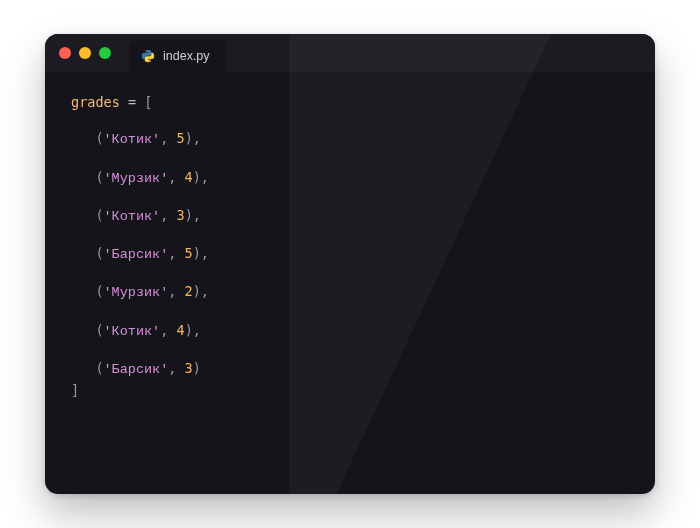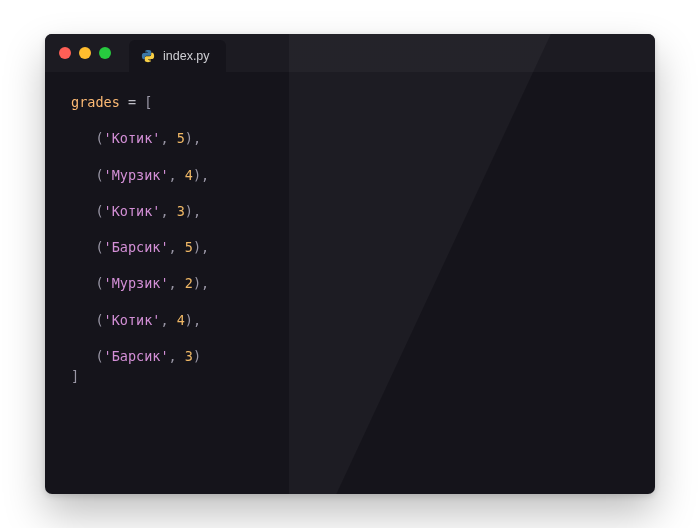--- a/index.html
+++ b/index.html
@@ -9,21 +9,21 @@
     background: #ffffff;
     display: flex;
     align-items: center;
     justify-content: center;
     font-family: "SF Mono", "Menlo", "Consolas", monospace;
   }
   .window {
     width: 610px;
     height: 460px;
     background: #15141b;
-    border-radius: 7px;
+    border-radius: 13px;
     box-shadow: 0 20px 40px rgba(0,0,0,0.25), 0 2px 6px rgba(0,0,0,0.15);
     overflow: hidden;
     position: relative;
   }
   .glare {
     position: absolute;
     top: 0; right: 0;
     width: 60%;
     height: 100%;
     background: linear-gradient(115deg, rgba(255,255,255,0.035) 0%, rgba(255,255,255,0.035) 45%, rgba(255,255,255,0) 45.2%);
@@ -68,21 +68,21 @@
     font-size: 13.5px;
     line-height: 1.5;
     color: #e6e6e6;
   }
   .line { white-space: pre; margin-bottom: 16px; }
   .line:last-child { margin-bottom: 0; }
   .indent { padding-left: 3ch; }
   .tok-name   { color: #fdba74; }
   .tok-op     { color: #bfbfc7; }
   .tok-punc   { color: #9a97a6; }
-  .tok-str    { color: #d38fd6; }
+  .tok-str    { color: #d38fd6; font-family: Liberation Mono, monospace; }
   .tok-num    { color: #f0b866; }
 </style>
 </head>
 <body>
 
 <div class="window">
   <div class="titlebar">
     <div class="traffic">
       <div class="dot red"></div>
       <div class="dot yellow"></div>

